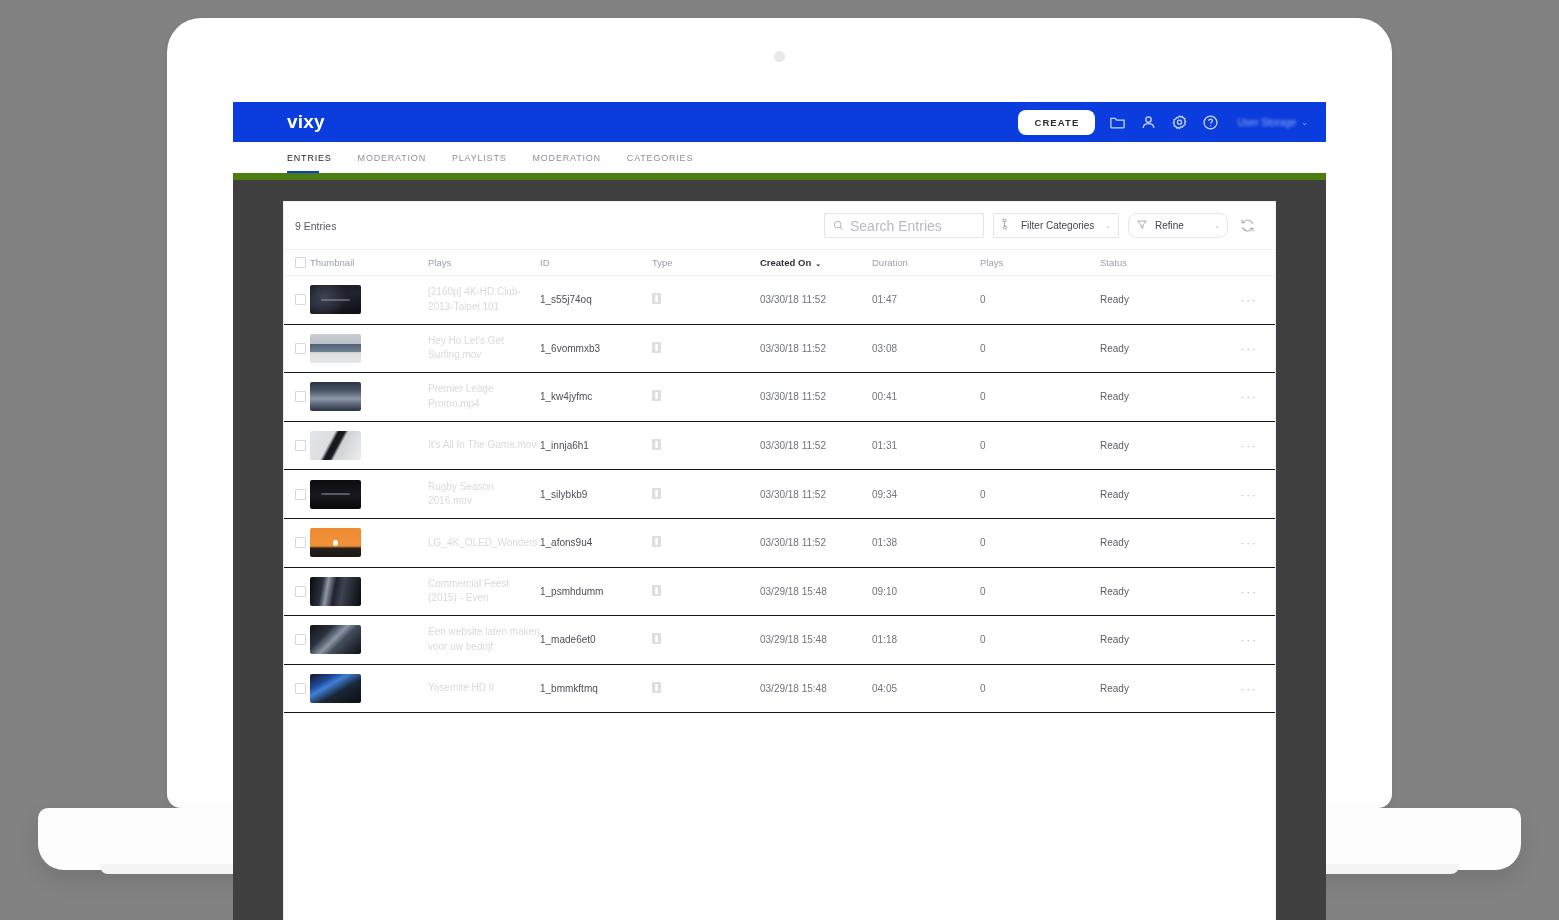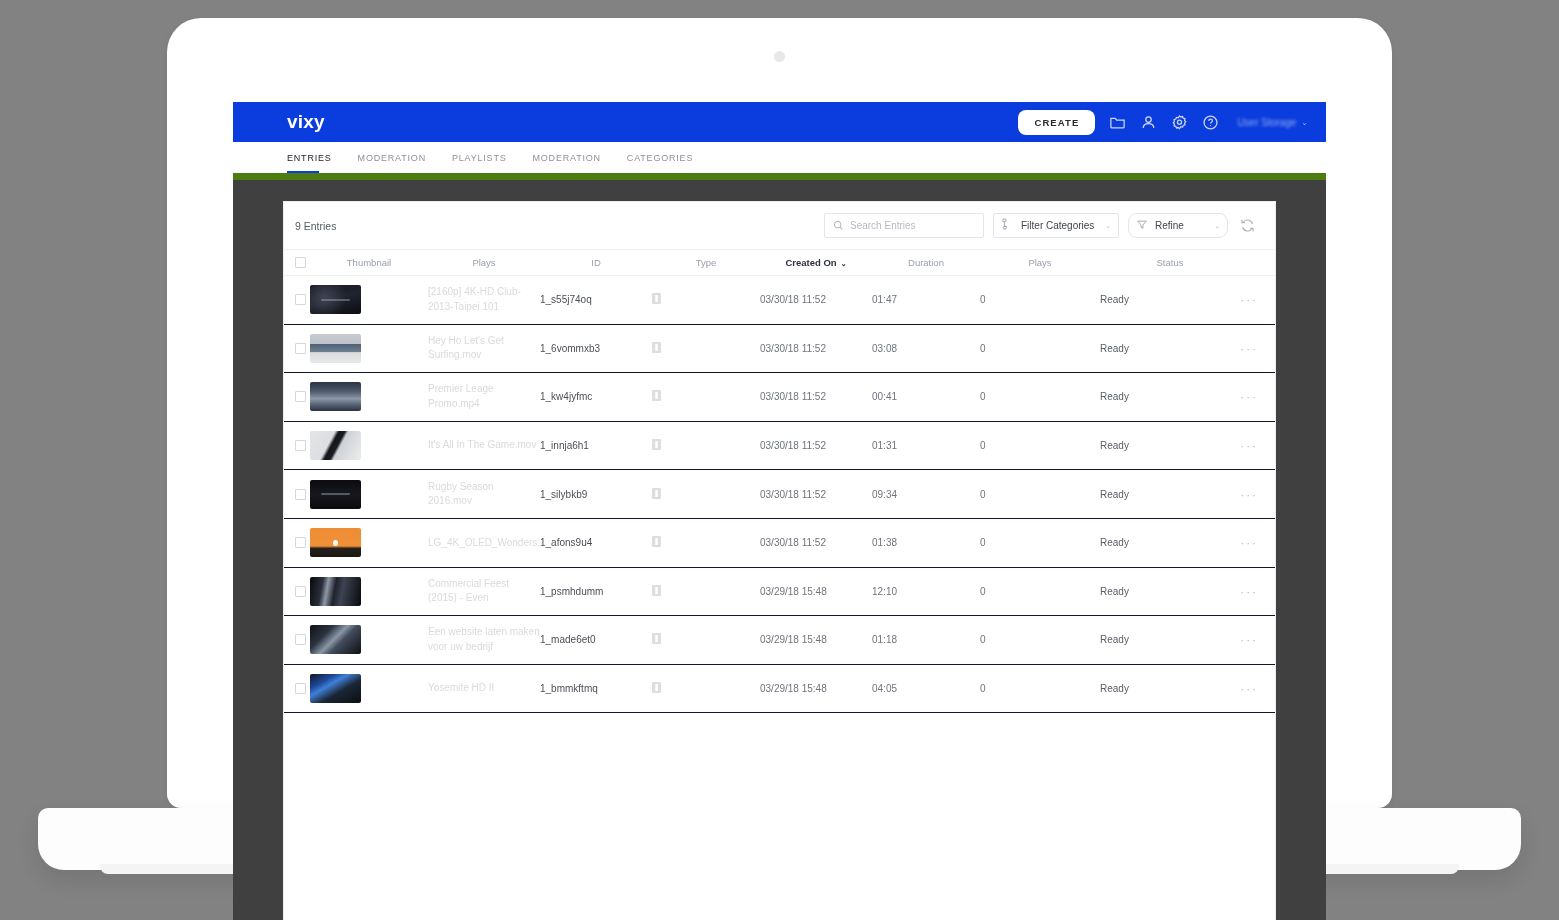--- a/index.html
+++ b/index.html
@@ -245,21 +245,21 @@
     align-items: center;
     padding: 0 8px;
     gap: 6px;
     background: #fff;
   }
 
   .search-box input {
     border: none;
     outline: none;
     font-family: "Liberation Sans", sans-serif;
-    font-size: 10px;
+    font-size: 14px;
     color: #555;
     width: 100%;
     background: transparent;
   }
 
   .search-box input::placeholder { color: #b6bac2; }
 
   .dropdown {
     height: 25px;
     border: 1px solid #e3e5e9;
@@ -303,21 +303,21 @@
     border-collapse: collapse;
     table-layout: fixed;
   }
 
   thead tr {
     border-top: 1px solid #eef0f2;
     border-bottom: 1px solid #eef0f2;
   }
 
   th {
-    text-align: center;
+    text-align: left;
     font-size: 9.5px;
     font-weight: 400;
     color: #9aa0aa;
     height: 26px;
     padding: 0;
     white-space: nowrap;
   }
 
   th.sorted {
     color: #2d3138;
@@ -692,21 +692,21 @@
                 <td class="c-thumb">
                   <div class="thumb t7"></div>
                 </td>
                 <td class="c-name"><span class="name-cell">Commercial Feest (2015) - Even</span></td>
                 <td class="c-id id-cell">1_psmhdumm</td>
                 <td class="c-type"><span class="type-icon"><svg width="9" height="11" viewBox="0 0 9 11">
                       <rect x="0" y="0" width="9" height="11" rx="1" fill="#dcdee2"></rect>
                       <rect x="3.3" y="2" width="2.4" height="7" fill="#ffffff"></rect>
                     </svg></span></td>
                 <td class="c-date date-cell">03/29/18 15:48</td>
-                <td class="c-dur dur-cell">12:10</td>
+                <td class="c-dur dur-cell">09:10</td>
                 <td class="c-plays plays-cell">0</td>
                 <td class="c-status status-cell">Ready</td>
                 <td class="c-act"><span class="dots">···</span></td>
               </tr>
               <tr>
                 <td class="c-check">
                   <span class="cbox"></span>
                 </td>
                 <td class="c-thumb">
                   <div class="thumb t8"></div>

